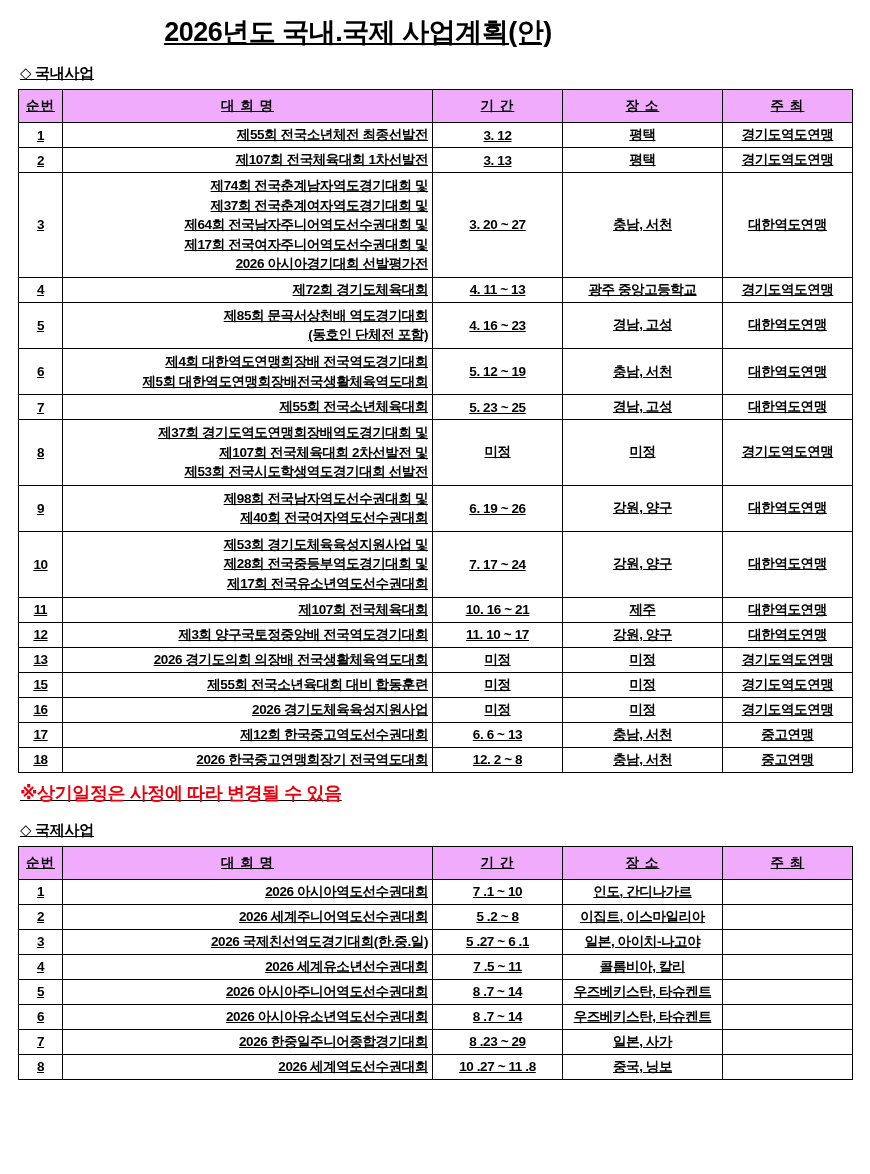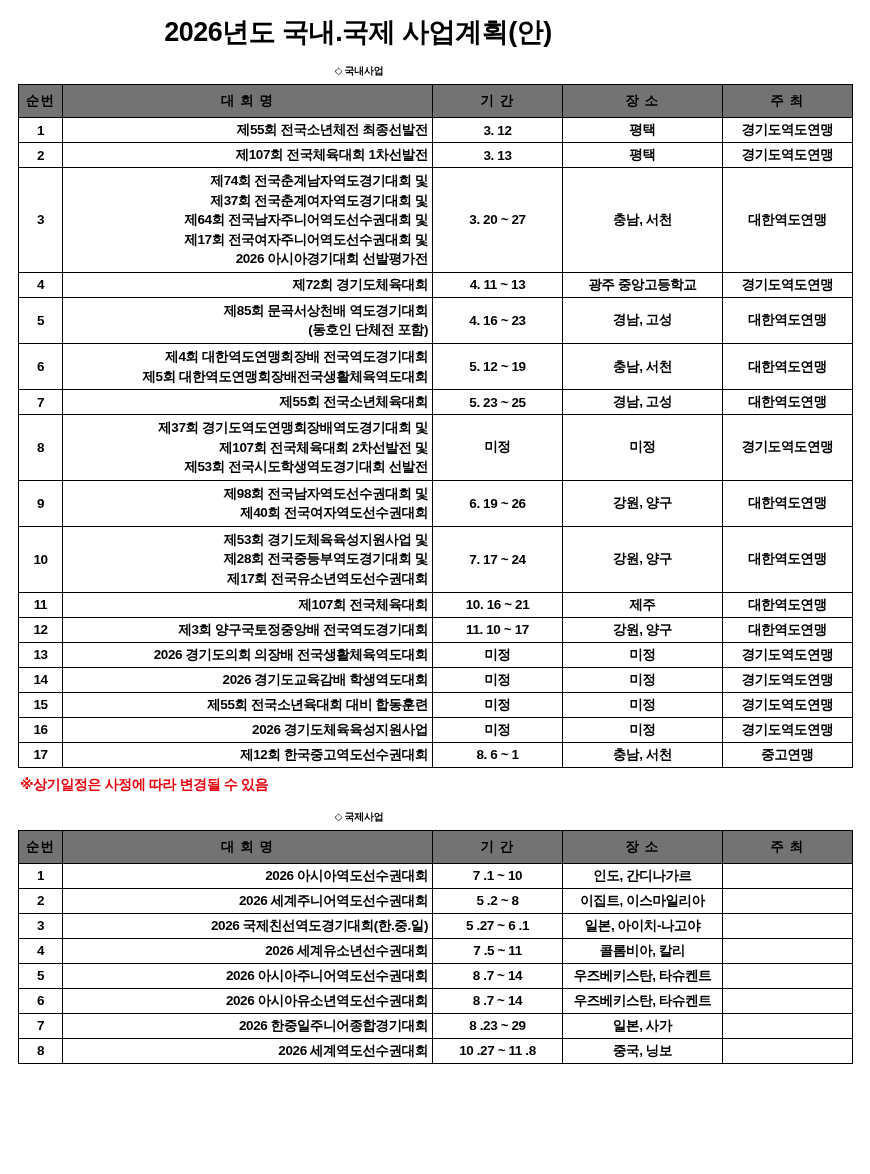--- a/index.html
+++ b/index.html
@@ -10,50 +10,50 @@
   body {
     width: 870px;
     min-height: 1174px;
     font-family: "Liberation Sans", "DejaVu Sans", sans-serif;
     color: #000000;
   }
   .page {
     width: 716px;
     box-sizing: border-box;
     padding: 8px 18px 12px 18px;
+    text-decoration: underline;
   }
   .doc-title {
     text-align: center;
     font-size: 27px;
     font-weight: bold;
     letter-spacing: -0.5px;
     margin: 6px 0 14px 0;
   }
   .section-heading {
-    font-size: 10px;
+    font-size: 15px;
     font-weight: bold;
     margin: 6px 0 6px 2px;
     letter-spacing: -0.3px;
-    text-align: center;
   }
   table.sched {
     border-collapse: collapse;
     width: 834px;
     table-layout: fixed;
     background: #fff;
   }
   table.sched th, table.sched td {
     border: 1px solid #000000;
     padding: 3px 4px;
     font-size: 13.5px;
     letter-spacing: -0.4px;
     vertical-align: middle;
   }
   table.sched thead th {
-    background: #737373;
+    background: #f0abfc;
     text-align: center;
     font-weight: bold;
     height: 26px;
     letter-spacing: 1px;
   }
   td.c-no {
     text-align: center;
     font-weight: bold;
     width: 44px;
   }
@@ -65,21 +65,21 @@
   td.c-period, td.c-place, td.c-host {
     text-align: center;
     font-weight: bold;
   }
   .multi {
     line-height: 1.45;
   }
   .multi div { white-space: nowrap; margin-left: 24px; }
   .note {
     color: #e8000d;
-    font-size: 14px;
+    font-size: 18px;
     font-weight: bold;
     margin: 8px 0 16px 2px;
     letter-spacing: -0.4px;
   }
 </style>
 </head>
 <body>
 
 <div class="page">
 
@@ -213,44 +213,44 @@
           <td class="c-host">대한역도연맹</td>
         </tr>
         <tr>
           <td class="c-no">13</td>
           <td class="c-name">2026 경기도의회 의장배 전국생활체육역도대회</td>
           <td class="c-period">미정</td>
           <td class="c-place">미정</td>
           <td class="c-host">경기도역도연맹</td>
         </tr>
         <tr>
-          <td class="c-no">14</td>
-          <td class="c-name">2026 경기도교육감배 학생역도대회</td>
-          <td class="c-period">미정</td>
-          <td class="c-place">미정</td>
-          <td class="c-host">경기도역도연맹</td>
-        </tr>
-        <tr>
           <td class="c-no">15</td>
           <td class="c-name">제55회 전국소년육대회 대비 합동훈련</td>
           <td class="c-period">미정</td>
           <td class="c-place">미정</td>
           <td class="c-host">경기도역도연맹</td>
         </tr>
         <tr>
           <td class="c-no">16</td>
           <td class="c-name">2026 경기도체육육성지원사업</td>
           <td class="c-period">미정</td>
           <td class="c-place">미정</td>
           <td class="c-host">경기도역도연맹</td>
         </tr>
         <tr>
           <td class="c-no">17</td>
           <td class="c-name">제12회 한국중고역도선수권대회</td>
-          <td class="c-period">8. 6 ~ 1</td>
+          <td class="c-period">6. 6 ~ 13</td>
+          <td class="c-place">충남, 서천</td>
+          <td class="c-host">중고연맹</td>
+        </tr>
+        <tr>
+          <td class="c-no">18</td>
+          <td class="c-name">2026 한국중고연맹회장기 전국역도대회</td>
+          <td class="c-period">12. 2 ~ 8</td>
           <td class="c-place">충남, 서천</td>
           <td class="c-host">중고연맹</td>
         </tr>
       </tbody>
   </table>
 
   <div class="note">※상기일정은 사정에 따라 변경될 수 있음</div>
 
   <div class="section-heading">◇ 국제사업</div>
 

